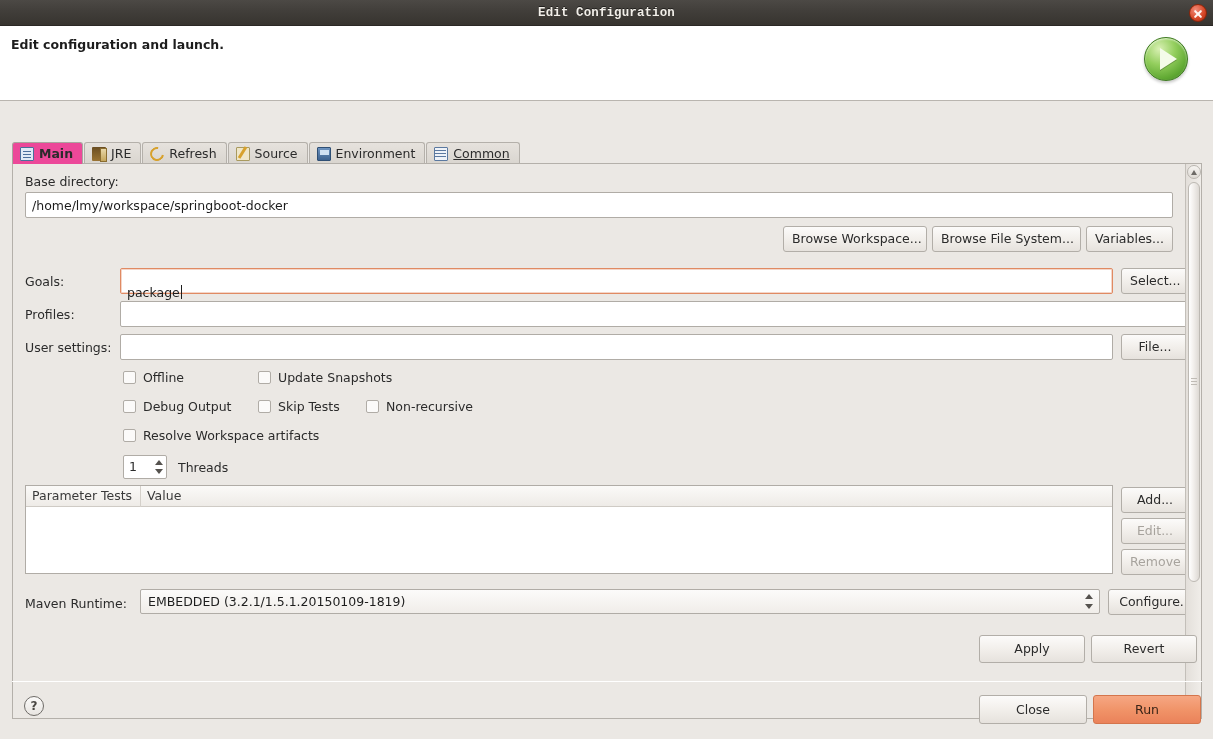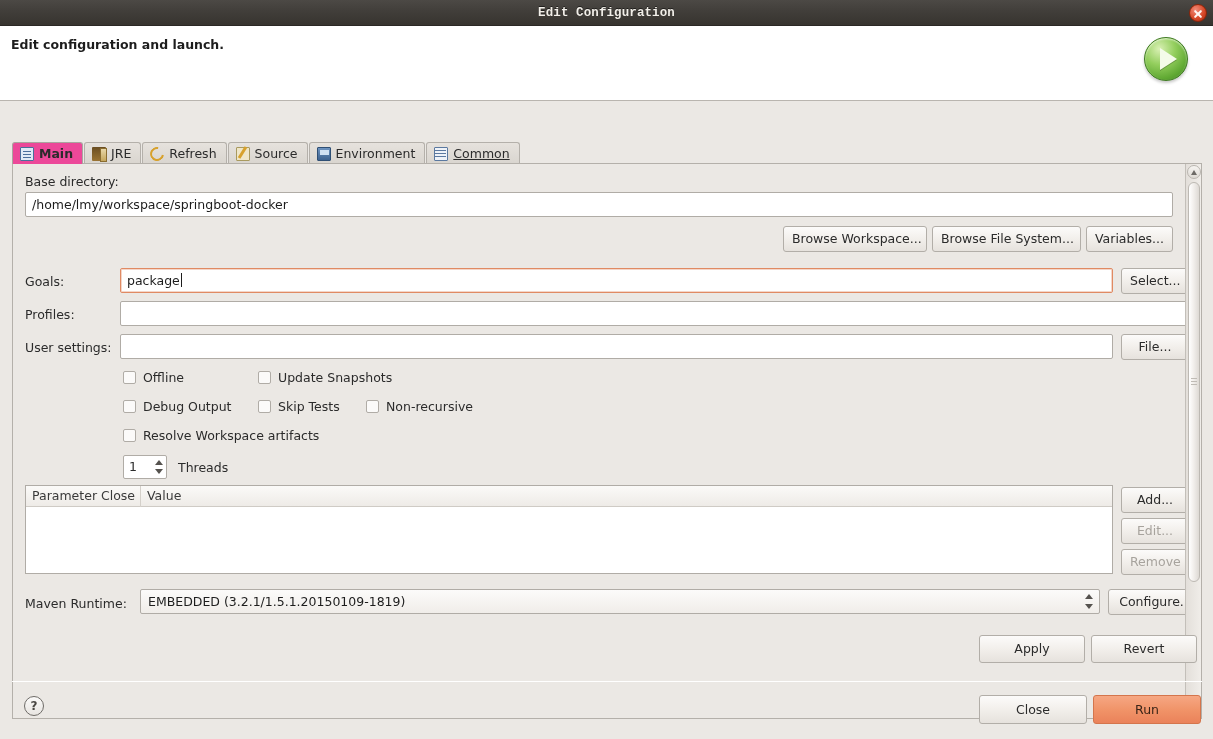--- a/index.html
+++ b/index.html
@@ -200,21 +200,21 @@
   }
 
   
   .lbl { position: absolute; font-size: 12.5px; color: #2b2b2b; white-space: nowrap; }
 
   .txt {
     position: absolute; height: 25px;
     background: #ffffff;
     border: 1px solid #b0aca6;
     border-radius: 2px;
-    padding: 0 6px;
+    padding: 12px 6px;
     line-height: 23px;
     font-family: inherit; font-size: 12.5px; color: #1d1d1d;
     outline: none;
   }
   .txt.focused {
     border: 1px solid #e08a63;
     box-shadow: 0 0 0 1px rgba(224,138,99,.35) inset;
   }
 
   .btn {
@@ -439,21 +439,21 @@
         </div>
 
         <div class="spin" style="left:110px; top:291px;">
           <span class="val">1</span>
           <span class="arrows"></span>
         </div>
         <div class="lbl" style="left:165px; top:296px;">Threads</div>
 
         <div class="table" style="left:12px; top:321px; width:1088px; height:89px;">
           <div class="thead">
-            <div class="th" style="left:0; width:115px;">Parameter Close</div>
+            <div class="th" style="left:0; width:115px;">Parameter Tests</div>
             <div class="th" style="left:115px; width:972px; border-right:none;">Value</div>
           </div>
           <div class="tbody"></div>
         </div>
 
         <div class="btn" style="left:1108px; top:323px; width:68px;">Add...</div>
         <div class="btn disabled" style="left:1108px; top:354px; width:68px;">Edit...</div>
         <div class="btn disabled" style="left:1108px; top:385px; width:68px;">Remove</div>
 
         <div class="lbl" style="left:12px; top:432px;">Maven Runtime:</div>

